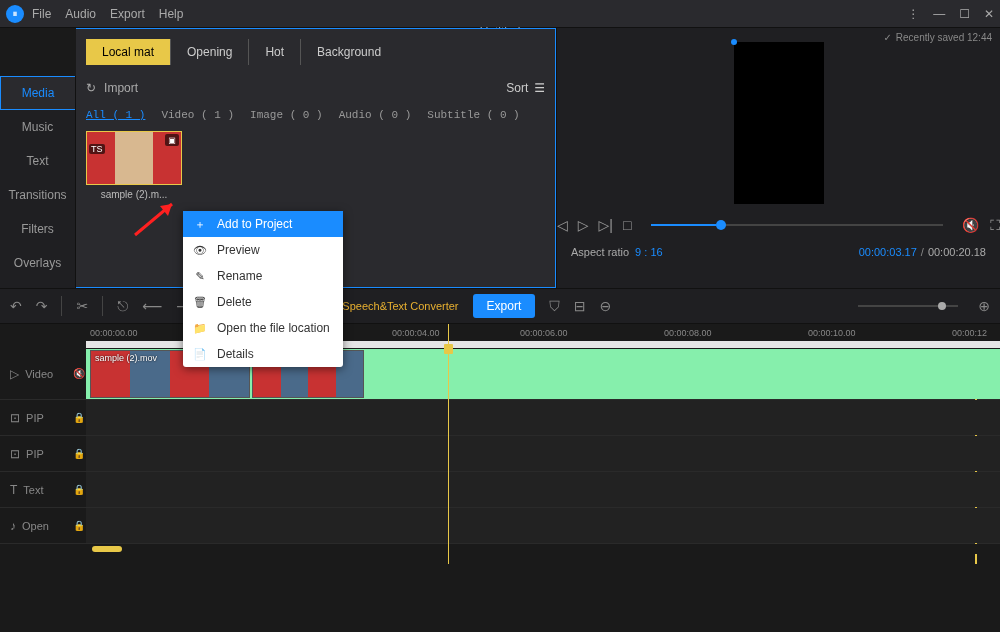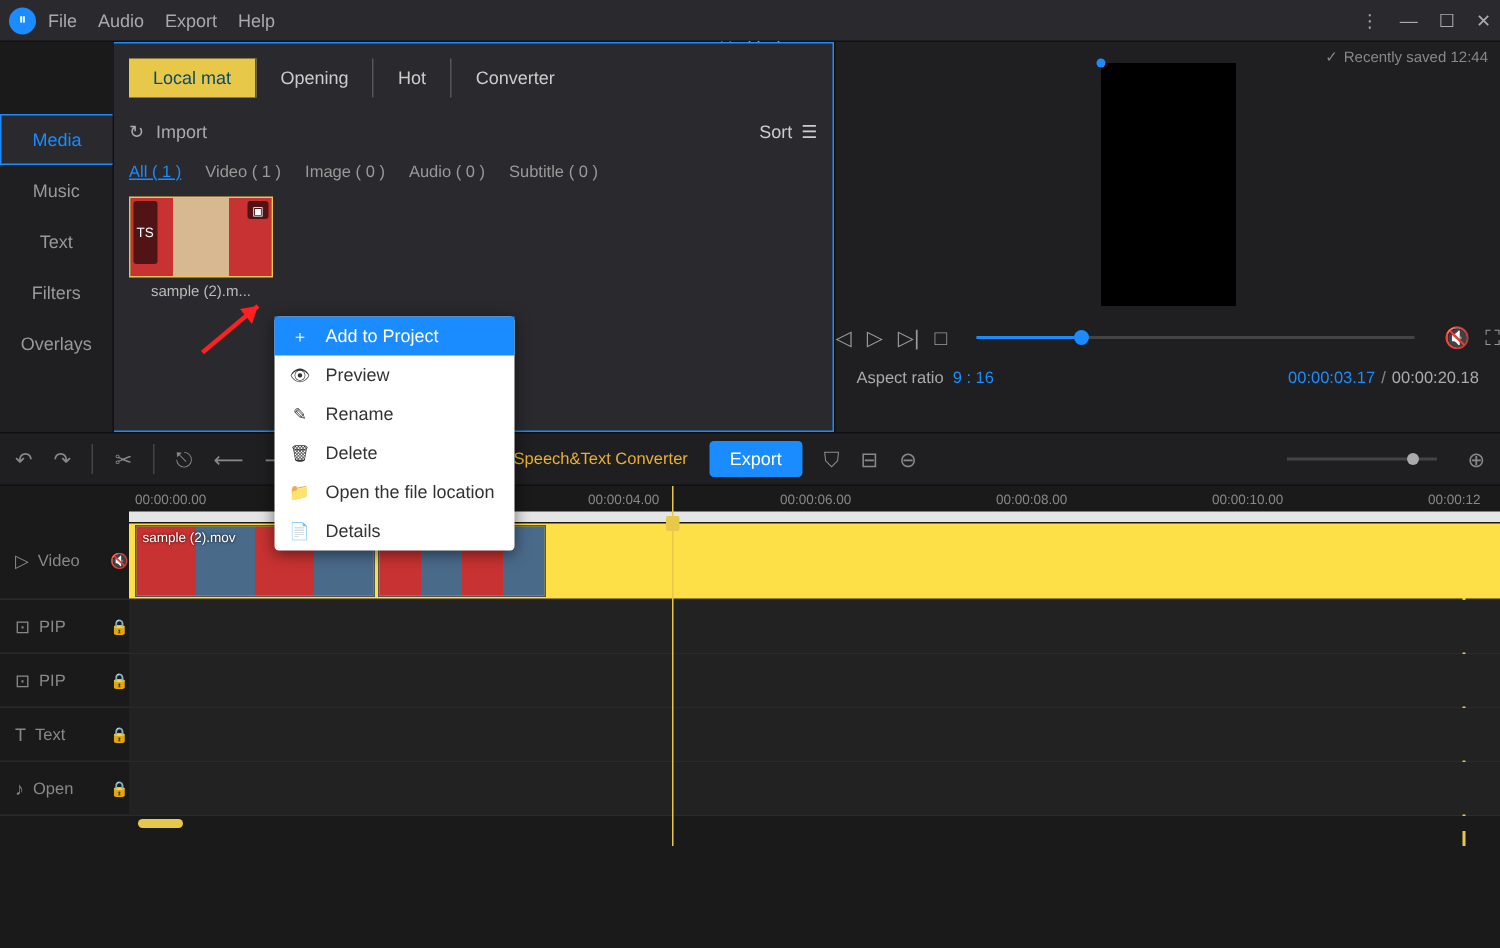--- a/index.html
+++ b/index.html
@@ -15,35 +15,35 @@
 
 
 .upper { display: flex; height: 260px; }
 .sidebar { width: 76px; background: #1f1f22; display: flex; flex-direction: column; border-right: 1px solid #111; margin-top: 48px; }
 .side-tab { height: 34px; display: flex; align-items: center; justify-content: center; cursor: pointer; color: #999; }
 .side-tab.active { background: #2a2a2e; color: #1a8cff; border: 1px solid #1a8cff; border-right: none; }
 
 .media-panel { flex: 1; background: #2a2a2e; border: 1px solid #1a8cff; border-left: none; display: flex; flex-direction: column; padding: 8px 10px; position: relative; }
 .cat-tabs { display: flex; align-items: center; height: 30px; margin-bottom: 8px; }
 .cat-tab { padding: 6px 16px; cursor: pointer; color: #ccc; border-right: 1px solid #555; }
-.cat-tab.active { background: #e8c848; color: #0c4a6e; font-weight: 500; }
+.cat-tab.active { background: #e8c848; color: #000000; font-weight: 500; }
 .cat-tab:last-child { border-right: none; }
 
 .import-row { display: flex; align-items: center; height: 26px; margin-bottom: 8px; }
 .import-btn { display: flex; align-items: center; gap: 8px; cursor: pointer; }
 .sort { margin-left: auto; display: flex; align-items: center; gap: 6px; cursor: pointer; color: #ccc; }
 
 .filter-row { display: flex; gap: 16px; margin-bottom: 10px; font-size: 11px; }
-.filter { cursor: pointer; color: #999; }
+.filter { cursor: pointer; color: #999; font-family: Liberation Mono, monospace; }
 .filter.active { color: #1a8cff; text-decoration: underline; }
 
 .thumbs { display: flex; gap: 10px; }
 .thumb { width: 96px; }
 .thumb-img { width: 96px; height: 54px; border: 1px solid #e8c848; position: relative; background: linear-gradient(90deg, #c83232 0%, #c83232 30%, #d8b890 30%, #d8b890 70%, #c83232 70%); }
-.thumb-badge { position: absolute; top: 2px; left: 2px; background: rgba(0,0,0,0.6); color: #fff; font-size: 9px; padding: 16px 2px; border-radius: 2px; }
+.thumb-badge { position: absolute; top: 12px; left: 2px; background: rgba(0,0,0,0.6); color: #fff; font-size: 9px; padding: 0 2px; border-radius: 2px; }
 .thumb-cam { position: absolute; top: 2px; right: 2px; width: 14px; height: 12px; background: rgba(0,0,0,0.6); border-radius: 2px; display:flex; align-items:center; justify-content:center; color:#fff; font-size:8px;}
 .thumb-label { text-align: center; font-size: 10px; margin-top: 4px; color: #bbb; }
 
 
 .red-arrow { position: absolute; left: 130px; top: 200px; pointer-events: none; }
 
 
 .context-menu { position: absolute; left: 183px; top: 211px; width: 160px; background: #fff; color: #333; border-radius: 3px; box-shadow: 0 2px 10px rgba(0,0,0,0.5); z-index: 100; font-size: 12px; }
 .cm-item { height: 26px; display: flex; align-items: center; gap: 10px; padding: 0 10px; cursor: pointer; }
 .cm-item.active { background: #1a8cff; color: #fff; }
@@ -80,21 +80,21 @@
 .playhead-marker { position: absolute; left: 448px; top: 0; width: 1px; height: 240px; background: #e8c848; z-index: 5; }
 .playhead-top { position: absolute; left: 444px; top: 20px; width: 9px; height: 10px; background: #e8c848; z-index: 6; border-radius: 1px;}
 .end-marker { position: absolute; left: 975px; top: 48px; width: 2px; height: 192px; background: #e8c848; }
 
 .track { height: 52px; border-bottom: 1px solid #2a2a2a; display: flex; align-items: center; }
 .track.short { height: 36px; }
 .track-head { width: 86px; display: flex; align-items: center; gap: 6px; padding-left: 10px; color: #888; font-size: 11px; }
 .track-head-icon { font-size: 12px; }
 .lock-icon { font-size: 10px; color: #666; cursor: pointer; }
 .track-content { flex: 1; height: 100%; position: relative; background: #222; }
-.track.video .track-content { height: 50px; background: #fde047; }
+.track.video .track-content { height: 50px; background: #86efac; }
 
 .clip { position: absolute; top: 1px; height: 48px; border: 1px solid #555; overflow: hidden; background: linear-gradient(90deg, #c83232 0%, #c83232 25%, #4a6a8a 25%, #4a6a8a 50%, #c83232 50%, #c83232 75%, #4a6a8a 75%); }
 .clip-label { position: absolute; top: 2px; left: 4px; color: #fff; font-size: 9px; text-shadow: 0 0 2px #000; }
 .clip1 { left: 4px; width: 160px; }
 .clip2 { left: 166px; width: 112px; }
 
 .hscroll { height: 10px; background: #1a1a1a; margin-left: 86px; position: relative; }
 .hscroll-thumb { position: absolute; left: 6px; width: 30px; height: 6px; top: 2px; background: #e8c848; border-radius: 3px; }
 </style>
 </head>
@@ -115,30 +115,31 @@
     <span>☐</span>
     <span>✕</span>
   </div>
 </div>
 
 <div class="upper">
   <div class="sidebar">
     <div class="side-tab active">Media</div>
     <div class="side-tab">Music</div>
     <div class="side-tab">Text</div>
+    <div class="side-tab">Transitions</div>
     <div class="side-tab">Filters</div>
     <div class="side-tab">Overlays</div>
   </div>
 
   <div class="media-panel">
     <div class="cat-tabs">
       <div class="cat-tab active">Local mat</div>
       <div class="cat-tab">Opening</div>
       <div class="cat-tab">Hot</div>
-      <div class="cat-tab">Converter</div>
+      <div class="cat-tab">Background</div>
     </div>
     <div class="import-row">
       <div class="import-btn">
         <span>↻</span>
         <span>Import</span>
       </div>
       <div class="sort">
         <span>Sort</span>
         <span>☰</span>
       </div>

